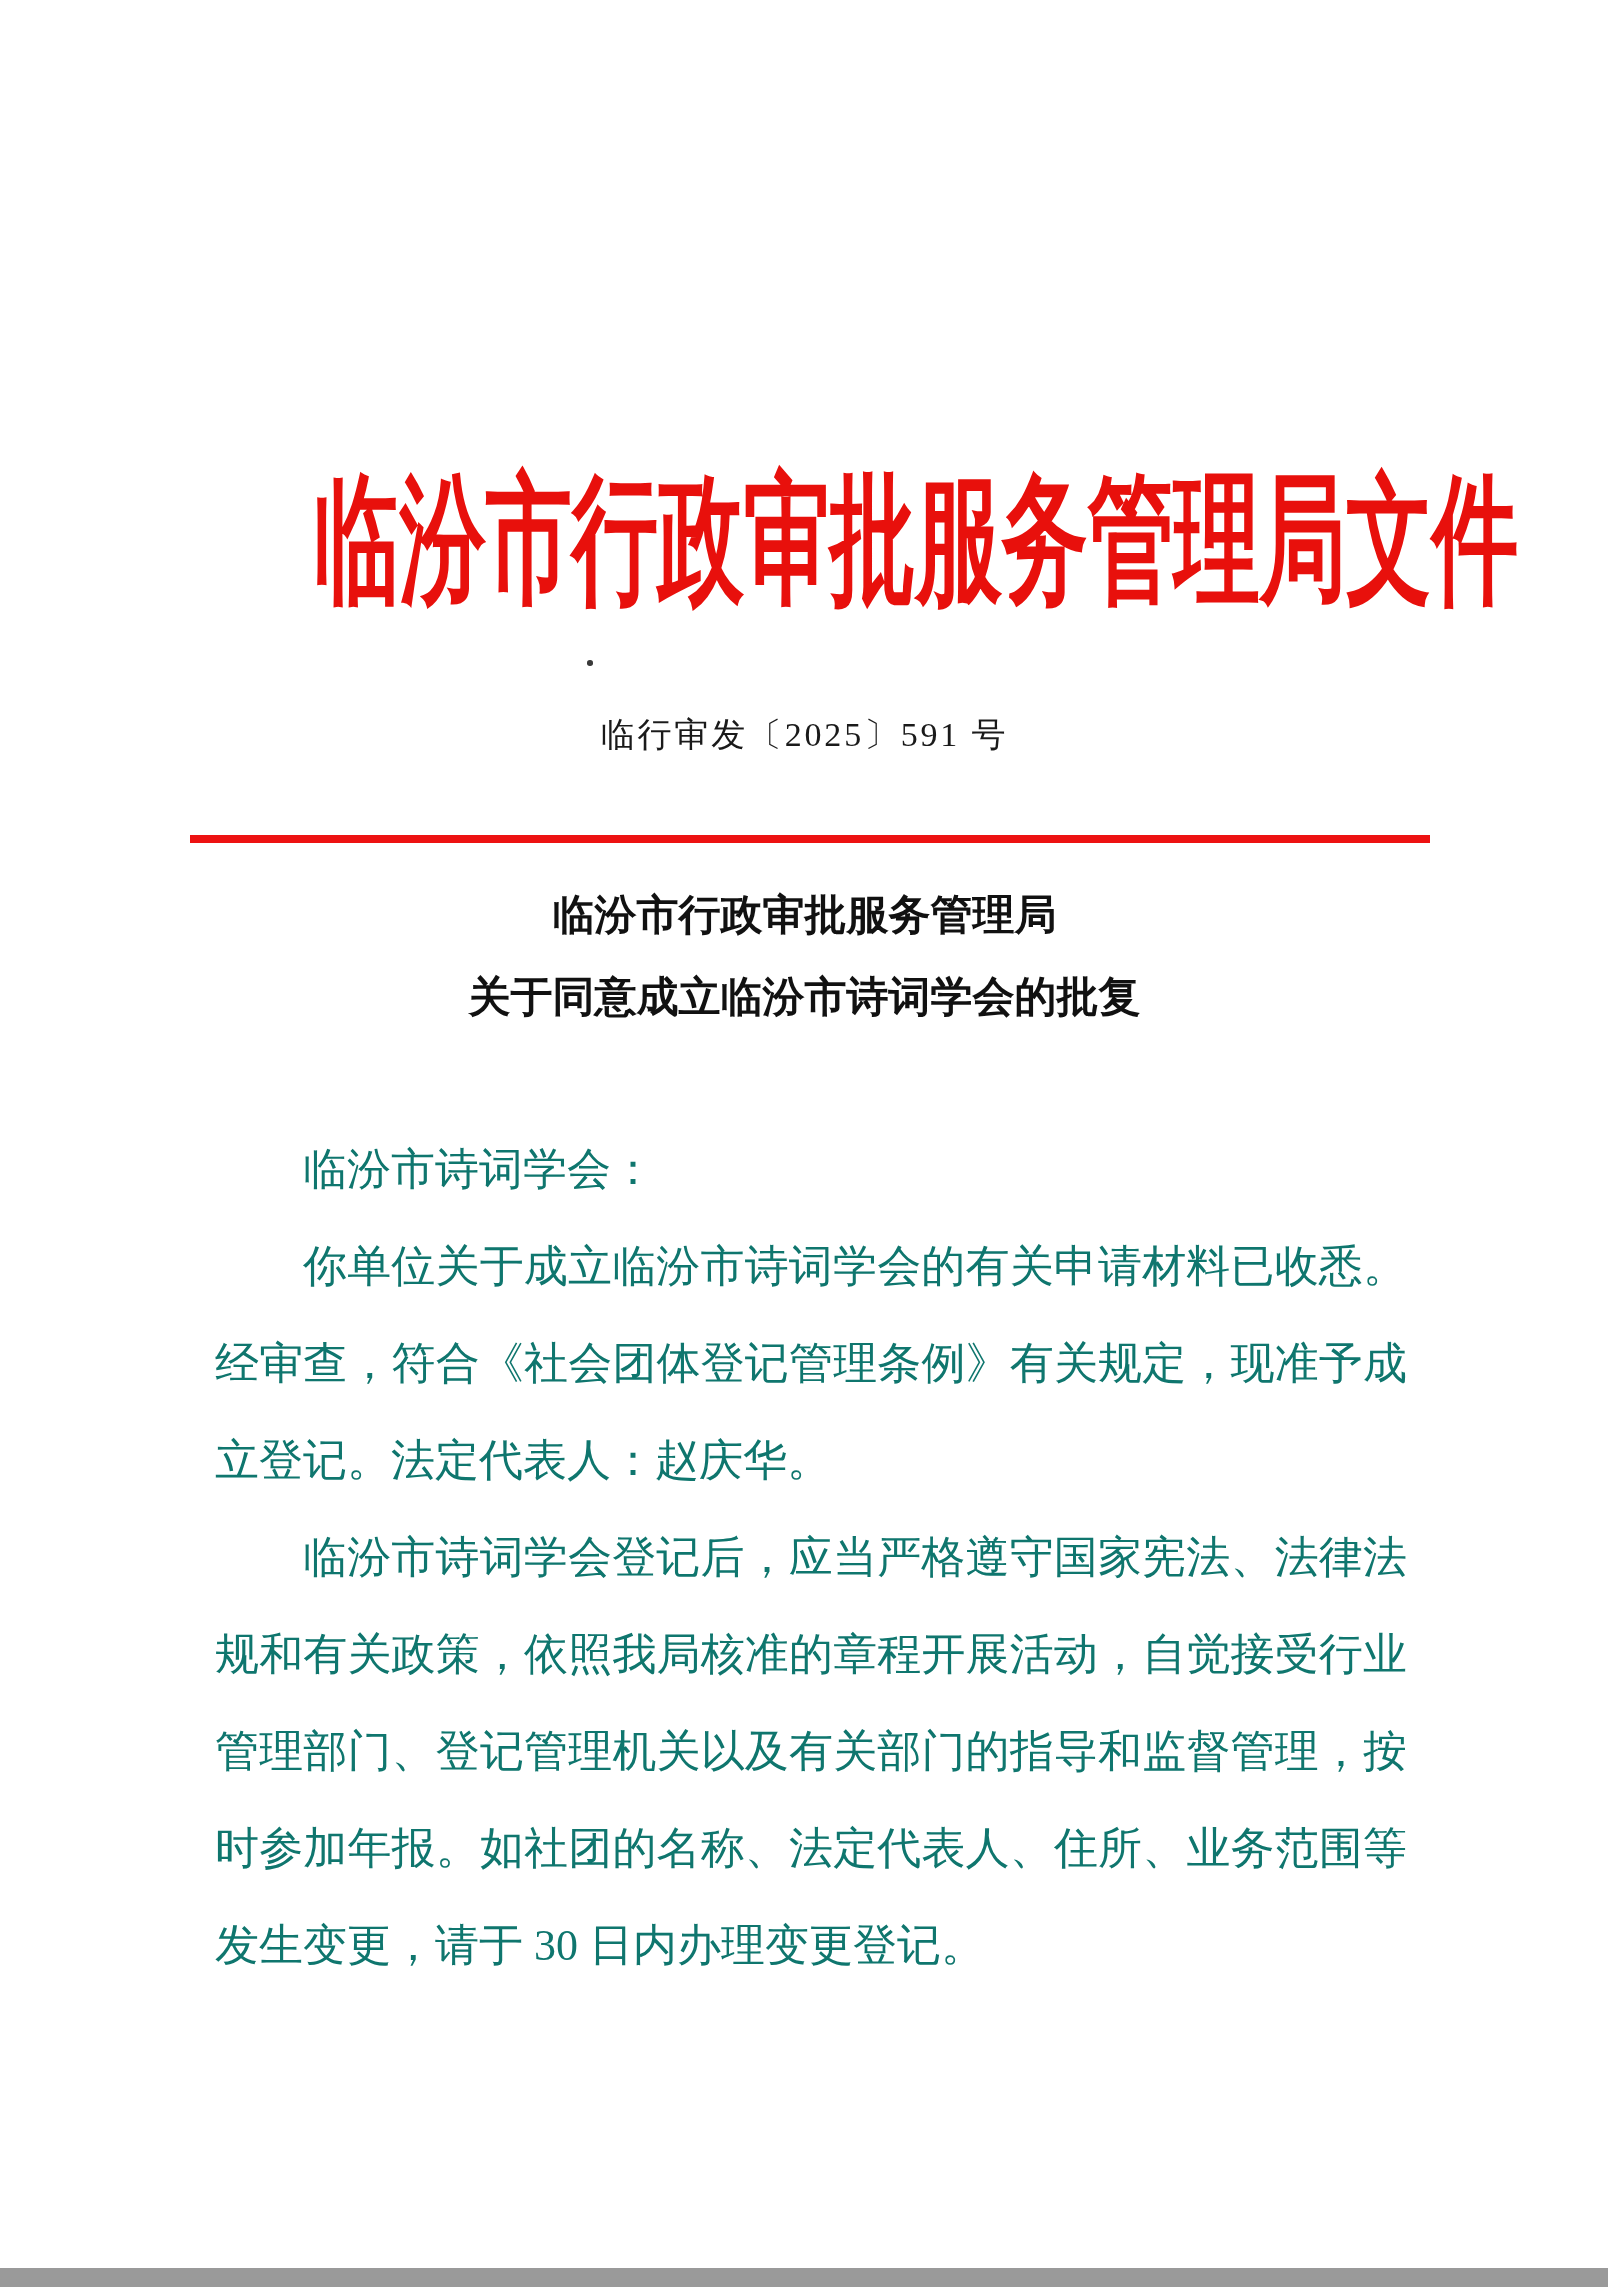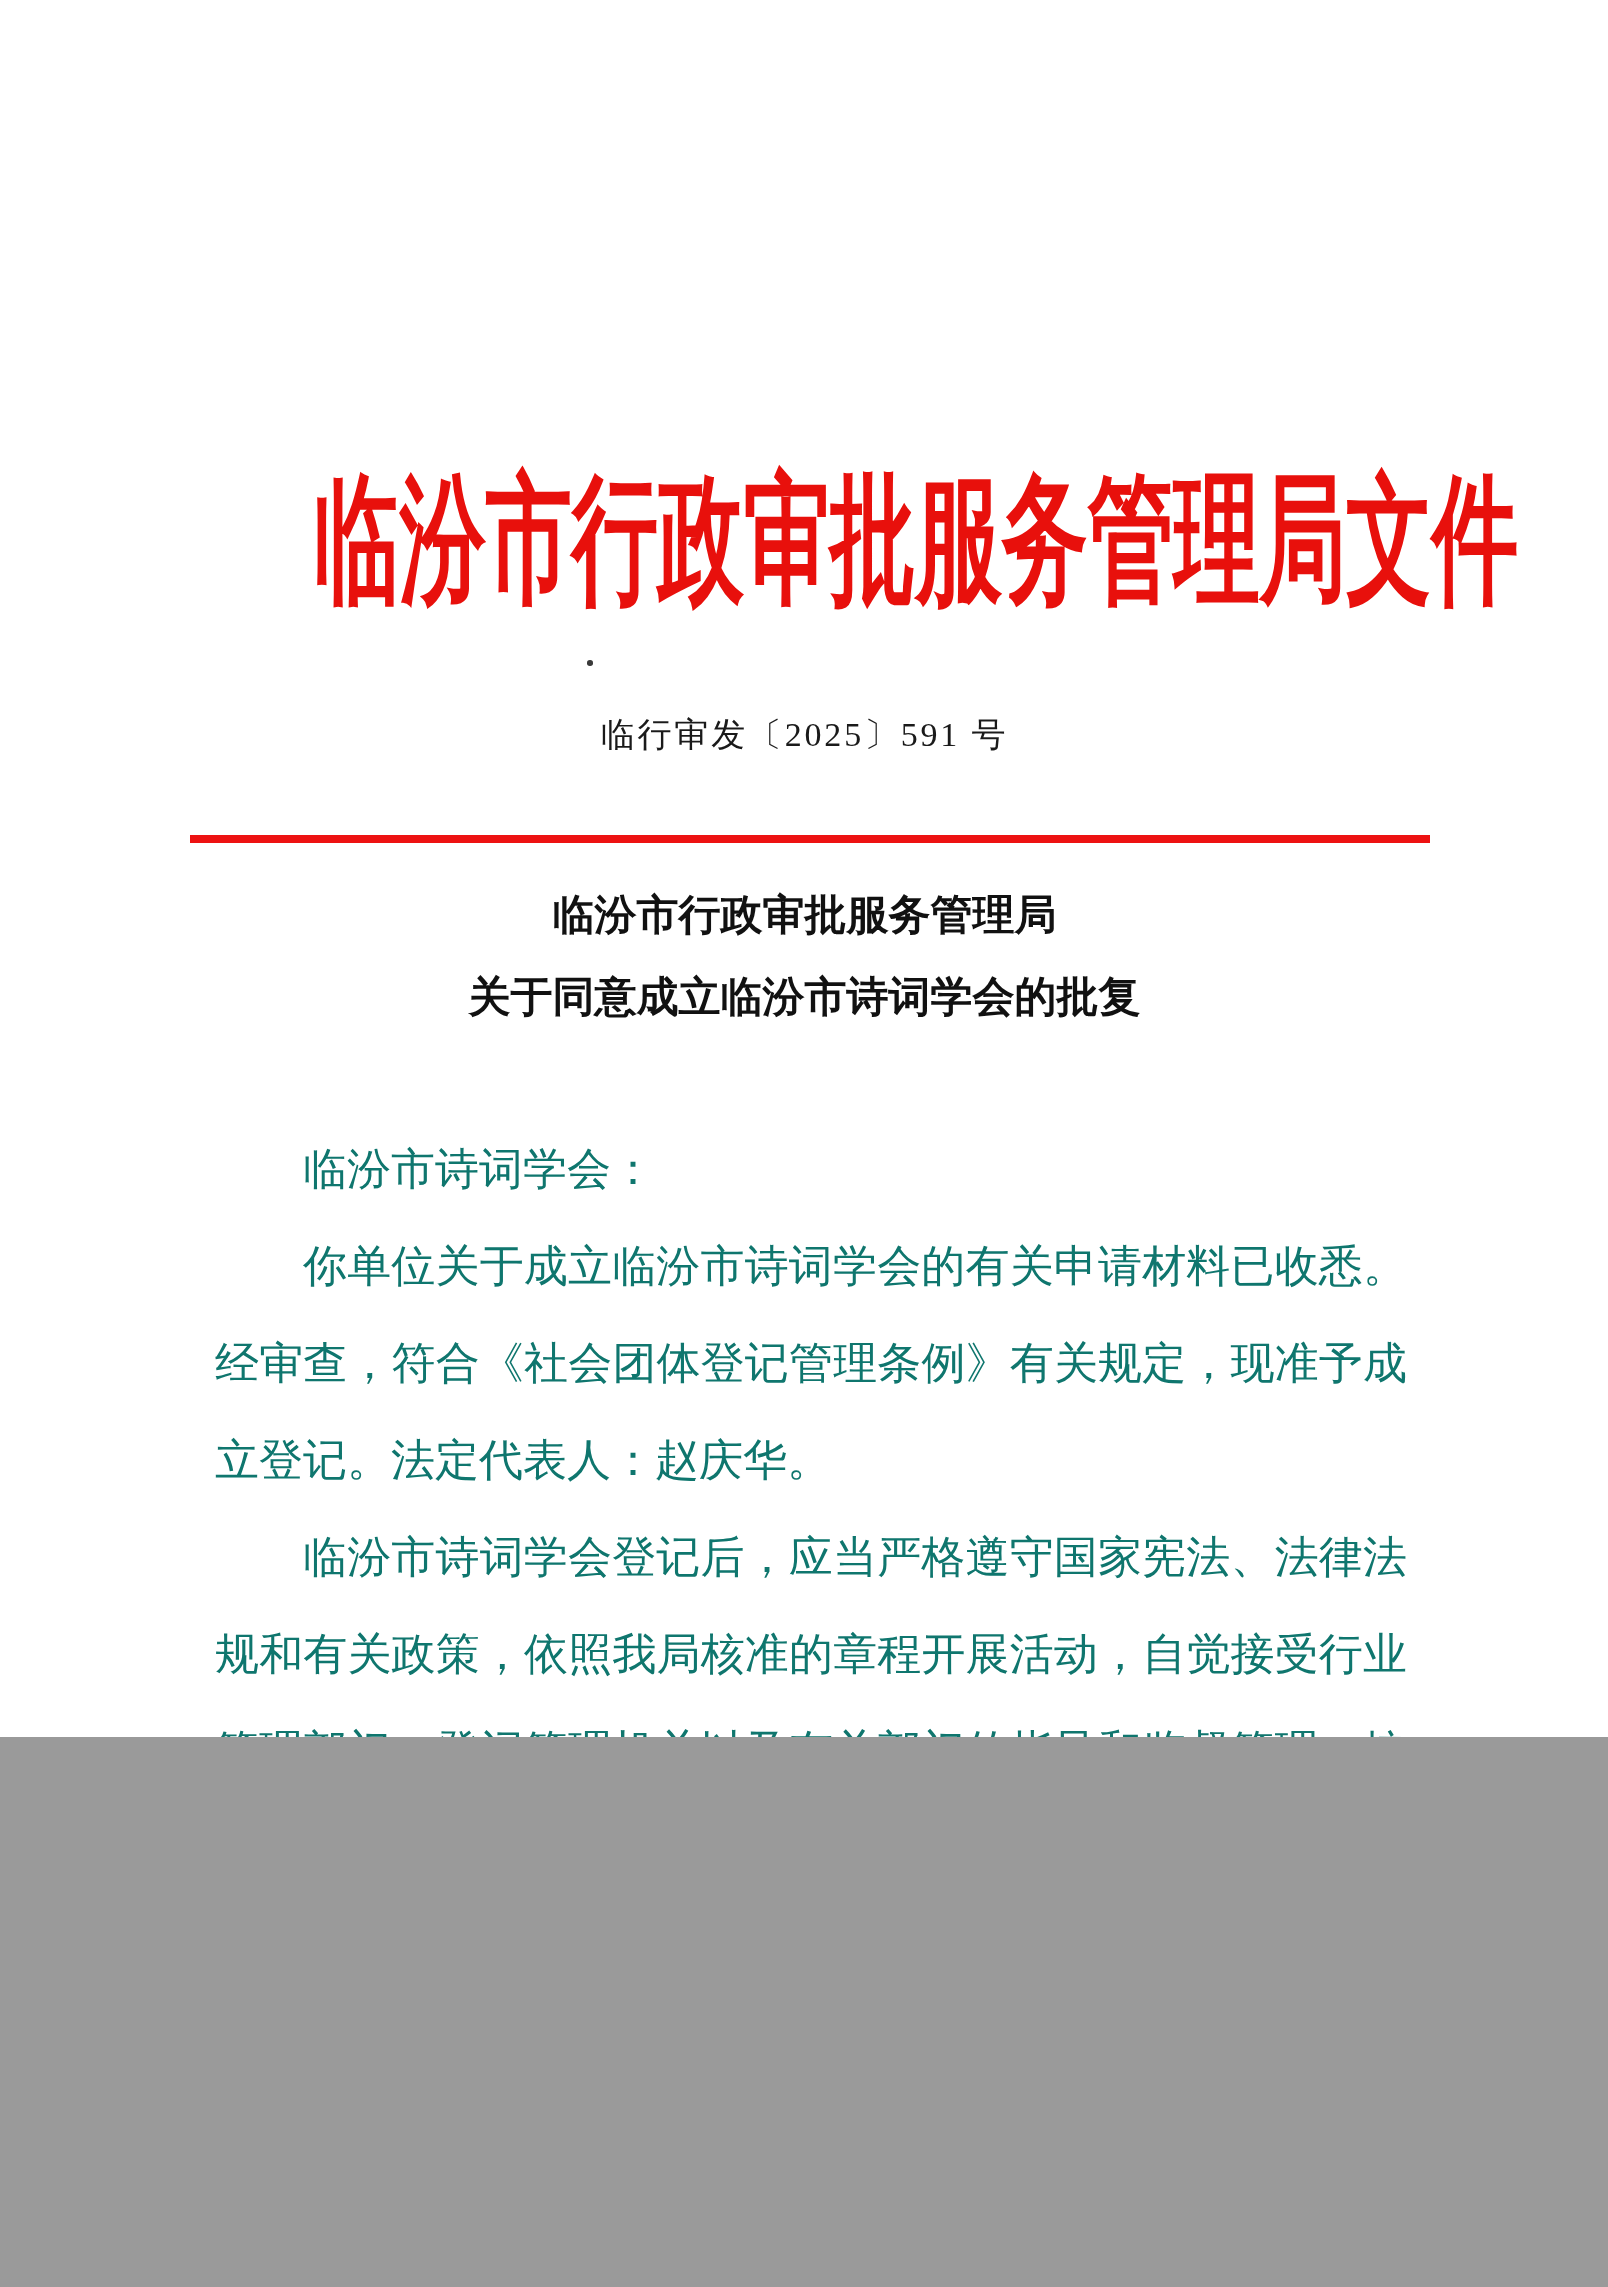--- a/index.html
+++ b/index.html
@@ -3,21 +3,21 @@
 <meta charset="utf-8">
 <style>
   html, body {
     margin: 0;
     padding: 0;
     background: #9a9a9a;
   }
   .page {
     position: relative;
     width: 1609px;
-    height: 1737px;
+    height: 2268px;
     margin: 0 auto;
     background: #ffffff;
     overflow: hidden;
     font-family: "Liberation Serif", "DejaVu Serif", serif;
     color: #161616;
   }
   
   .masthead {
     position: absolute;
     top: 470px;
@@ -112,17 +112,17 @@
   <div class="divider"></div>
 
   <div class="doc-title">
     <div>临汾市行政审批服务管理局</div>
     <div>关于同意成立临汾市诗词学会的批复</div>
   </div>
 
   <div class="body-block">
     <p class="salutation">临汾市诗词学会：</p>
     <p>你单位关于成立临汾市诗词学会的有关申请材料已收悉。经审查，符合《社会团体登记管理条例》有关规定，现准予成立登记。法定代表人：赵庆华。</p>
-    <p>临汾市诗词学会登记后，应当严格遵守国家宪法、法律法规和有关政策，依照我局核准的章程开展活动，自觉接受行业管理部门、登记管理机关以及有关部门的指导和监督管理，按时参加年报。如社团的名称、法定代表人、住所、业务范围等发生变更，请于 40 日内办理变更登记。</p>
+    <p>临汾市诗词学会登记后，应当严格遵守国家宪法、法律法规和有关政策，依照我局核准的章程开展活动，自觉接受行业管理部门、登记管理机关以及有关部门的指导和监督管理，按时参加年报。如社团的名称、法定代表人、住所、业务范围等发生变更，请于 30 日内办理变更登记。</p>
   </div>
 
 </div>
 
 
 </body></html>

